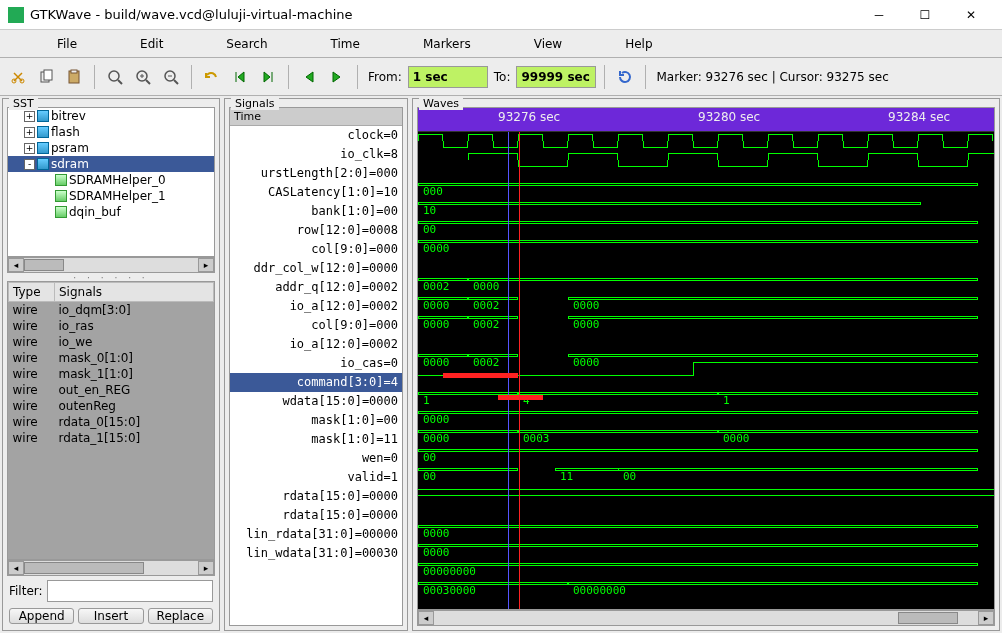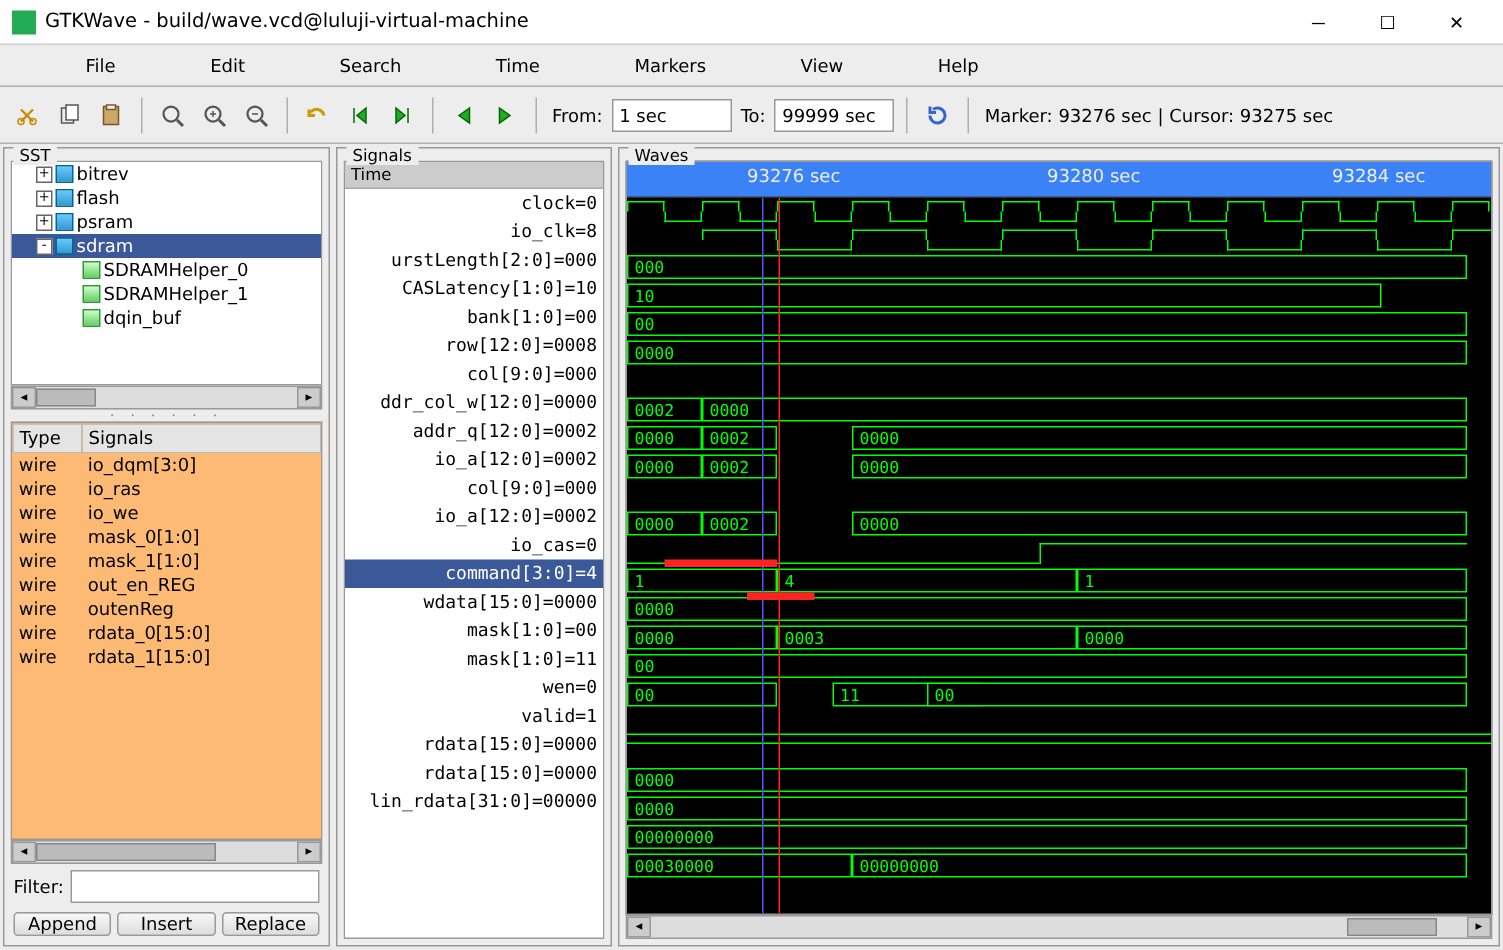--- a/index.html
+++ b/index.html
@@ -8,57 +8,57 @@
 .titlebar .icon { width: 16px; height: 16px; background: #2a5; margin-right: 6px; }
 .titlebar .title { flex: 1; font-size: 13px; }
 .titlebar .winbtns { display: flex; gap: 0; }
 .titlebar .winbtn { width: 46px; height: 30px; display: flex; align-items: center; justify-content: center; cursor: pointer; font-family: Arial; }
 .menubar { height: 28px; display: flex; align-items: center; padding: 0 4px; gap: 2px; border-bottom: 1px solid #b0b0b0; background: #ededed; }
 .menubar .item { padding: 4px 8px; cursor: pointer; margin-left: 45px; }
 .toolbar { height: 38px; display: flex; align-items: center; padding: 0 6px; gap: 4px; border-bottom: 1px solid #b0b0b0; background: #ededed; }
 .toolbar .tbtn { width: 24px; height: 24px; border: 1px solid transparent; display: flex; align-items: center; justify-content: center; cursor: pointer; border-radius: 2px; }
 .toolbar .sep { width: 1px; height: 24px; background: #b0b0b0; margin: 0 4px; }
 .toolbar .lbl { padding: 0 2px; }
-.toolbar input { border: 1px solid #999; padding: 2px 4px; background: #ffffff; width: 80px; height: 22px; }
+.toolbar input { border: 1px solid #999; padding: 2px 4px; background: #bef264; width: 80px; height: 22px; font-weight: bold; }
 .main { flex: 1; display: flex; overflow: hidden; }
 .panel { border: 1px solid #999; margin: 2px; background: #ededed; display: flex; flex-direction: column; position: relative; }
 .panel > .label { position: absolute; top: -2px; left: 6px; background: #ededed; padding: 0 4px; font-size: 11px; z-index: 2; }
 .panel-inner { margin: 8px 4px 4px 4px; flex: 1; display: flex; flex-direction: column; overflow: hidden; }
 .left { width: 222px; display: flex; flex-direction: column; }
 .tree { flex: 0 0 150px; background: #fff; border: 1px solid #999; overflow: auto; }
 .tree-row { padding: 1px 2px; white-space: nowrap; cursor: pointer; display: flex; align-items: center; gap: 2px; }
 .tree-row.sel { background: #3b5998; color: #fff; }
 .tree-row .expander { width: 11px; height: 11px; border: 1px solid #666; display: inline-flex; align-items: center; justify-content: center; font-size: 9px; line-height: 1; background: #fff; color: #000; }
 .tree-row .ticon { width: 12px; height: 12px; display: inline-block; }
 .ticon.mod { background: linear-gradient(#6cf,#39c); border:1px solid #069; }
 .ticon.leaf { background: linear-gradient(#cfc,#6c6); border:1px solid #393; }
 .sash { height: 8px; cursor: row-resize; text-align: center; color: #777; font-size: 9px; letter-spacing: 4px; user-select: none; }
-.typesig { flex: 1; background: #fdba74; border: 1px solid #999; overflow: auto; }
+.typesig { flex: 1; background: #a3a3a3; border: 1px solid #999; overflow: auto; }
 .typesig table { width: 100%; border-collapse: collapse; }
 .typesig th { background: #e4e4e4; border: 1px solid #bbb; padding: 2px 4px; text-align: left; font-weight: normal; position: sticky; top: 0; }
 .typesig td { padding: 1px 4px; white-space: nowrap; }
 .filterrow { display: flex; align-items: center; gap: 4px; padding: 4px 2px; }
 .filterrow input { flex: 1; border: 1px solid #999; background: #fff; height: 22px; padding: 0 4px; }
 .btnrow { display: flex; gap: 4px; padding: 2px; }
 .btnrow button { flex: 1; border: 1px solid #999; background: linear-gradient(#f7f7f7,#ddd); padding: 0 0; cursor: pointer; border-radius: 3px; }
 .signals { width: 184px; }
 .siglist { flex: 1; background: #fff; border: 1px solid #999; overflow: hidden; }
 .sighdr { background: #ccc; padding: 2px 4px; font-size: 11px; border-bottom: 1px solid #aaa; }
 .sigrow { padding: 0 4px; text-align: right; font-family: monospace; font-size: 12px; white-space: nowrap; height: 19px; line-height: 19px; }
 .sigrow.sel { background: #3b5998; color: #fff; }
 .waves { flex: 1; }
 .wavearea { flex: 1; display: flex; flex-direction: column; background: #000; border: 1px solid #999; position: relative; }
-.timeruler { height: 24px; background: #3b82f6; position: relative; color: #eee; font-family: monospace; font-size: 10px; border-bottom: 1px solid #333; }
+.timeruler { height: 24px; background: #6d28d9; position: relative; color: #eee; font-family: monospace; font-size: 10px; border-bottom: 1px solid #333; }
 .timeruler .tick { position: absolute; top: 2px; }
 .wavetracks { flex: 1; position: relative; overflow: hidden; }
 .track { height: 19px; position: relative; border-bottom: 1px solid #000; }
 .clkwave { position: absolute; inset: 2px 0; }
 .clkwave .hi { position: absolute; top: 0; height: 7px; border-top: 1px solid #0f0; border-left: 1px solid #0f0; border-right: 1px solid #0f0; }
 .clkwave .lo { position: absolute; bottom: 0; height: 7px; border-bottom: 1px solid #0f0; border-left: 1px solid #0f0; border-right: 1px solid #0f0; }
-.bus { position: absolute; top: 0; bottom: 2px; border: 1px solid #0f0; background: #000; }
+.bus { position: absolute; top: 13px; bottom: 2px; border: 1px solid #0f0; background: #000; }
 .bus::before, .bus::after { content:""; position:absolute; width:4px; top:0; bottom:0; }
 .bus .val { position: absolute; left: 4px; top: 0; color: #0f0; font-family: monospace; font-size: 11px; line-height: 15px; }
 .line-lo { position: absolute; left:0; right:0; bottom: 2px; border-bottom: 1px solid #0f0; }
 .line-hi { position: absolute; left:0; right:0; top: 2px; border-top: 1px solid #0f0; }
 .step { position: absolute; top:2px; bottom:2px; border-left:1px solid #0f0; }
 .marker { position: absolute; top: 0; bottom: 0; width: 1px; background: #f22; z-index: 5; }
 .cursor { position: absolute; top: 0; bottom: 0; width: 1px; background: #55f; z-index: 4; }
 .redmark { position: absolute; height: 5px; background: #f22; z-index: 6; }
 .hscroll { height: 16px; background: #ddd; border: 1px solid #999; position: relative; }
 .hscroll .thumb { position: absolute; top: 1px; bottom: 1px; background: #bbb; border: 1px solid #888; }
@@ -308,20 +308,21 @@
           <div class="sigrow">io_cas=0</div>
           <div class="sigrow sel">command[3:0]=4</div>
           <div class="sigrow">wdata[15:0]=0000</div>
           <div class="sigrow">mask[1:0]=00</div>
           <div class="sigrow">mask[1:0]=11</div>
           <div class="sigrow">wen=0</div>
           <div class="sigrow">valid=1</div>
           <div class="sigrow">rdata[15:0]=0000</div>
           <div class="sigrow">rdata[15:0]=0000</div>
           <div class="sigrow">lin_rdata[31:0]=00000</div>
+          <div class="sigrow">lin_wdata[31:0]=00030</div>
         </div>
     </div>
   </div>
 
   <div class="waves panel">
     <div class="label">Waves</div>
     <div class="panel-inner">
       <div class="wavearea">
         <div class="timeruler" id="timeruler">
             <div class="tick" style="left: 80px;">93276 sec</div>

